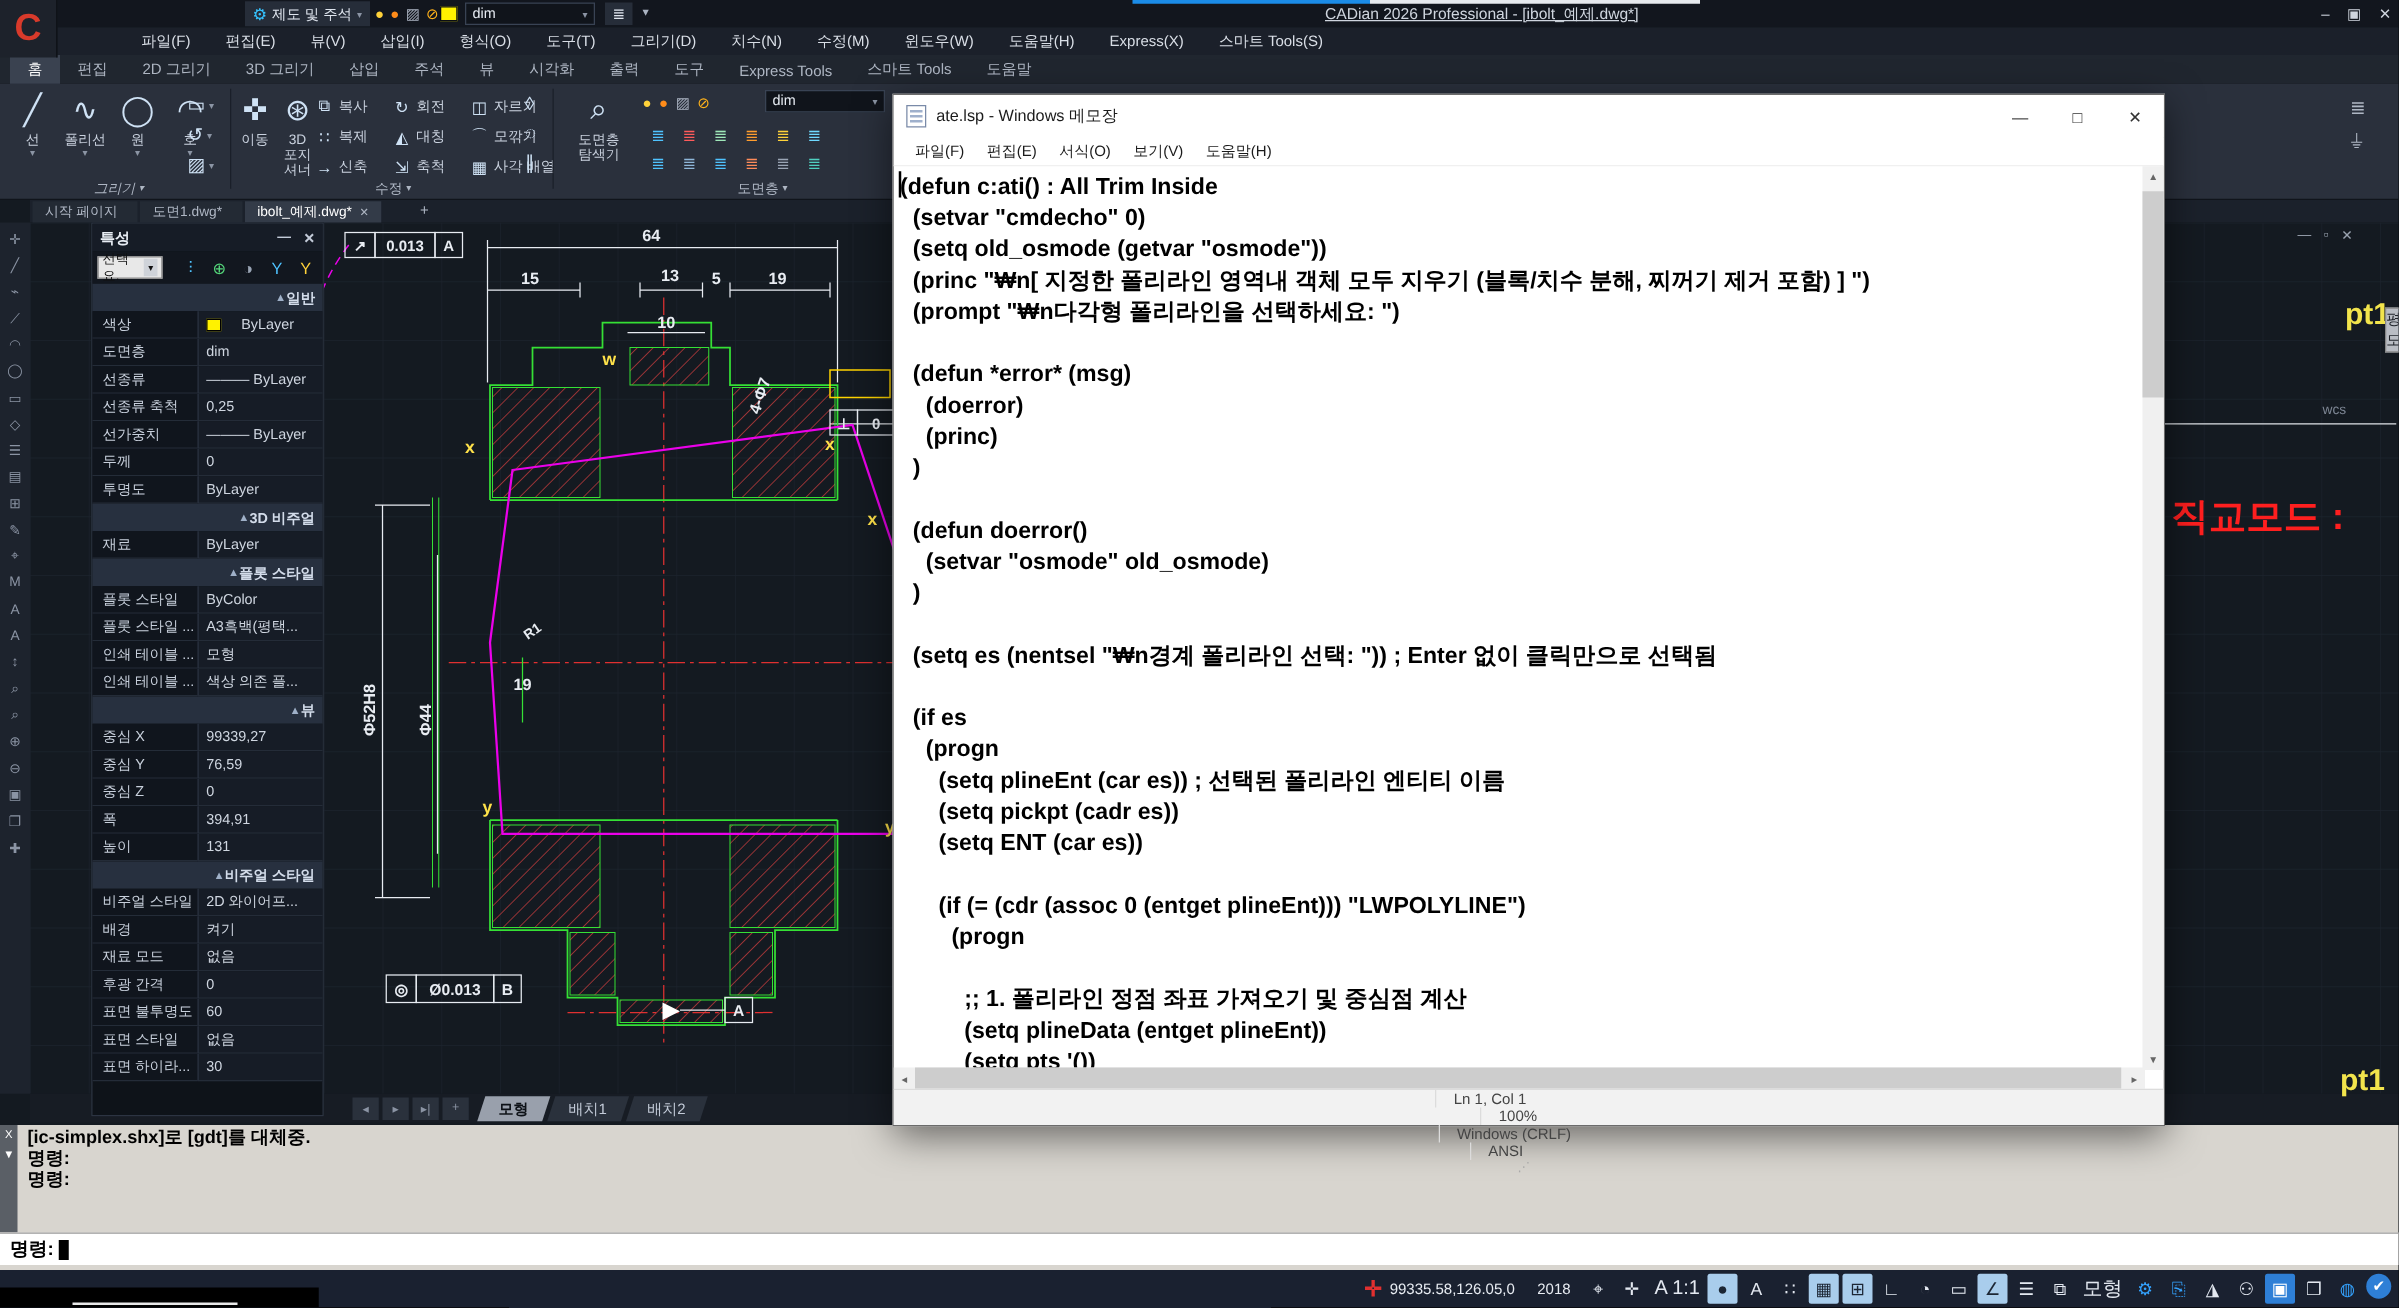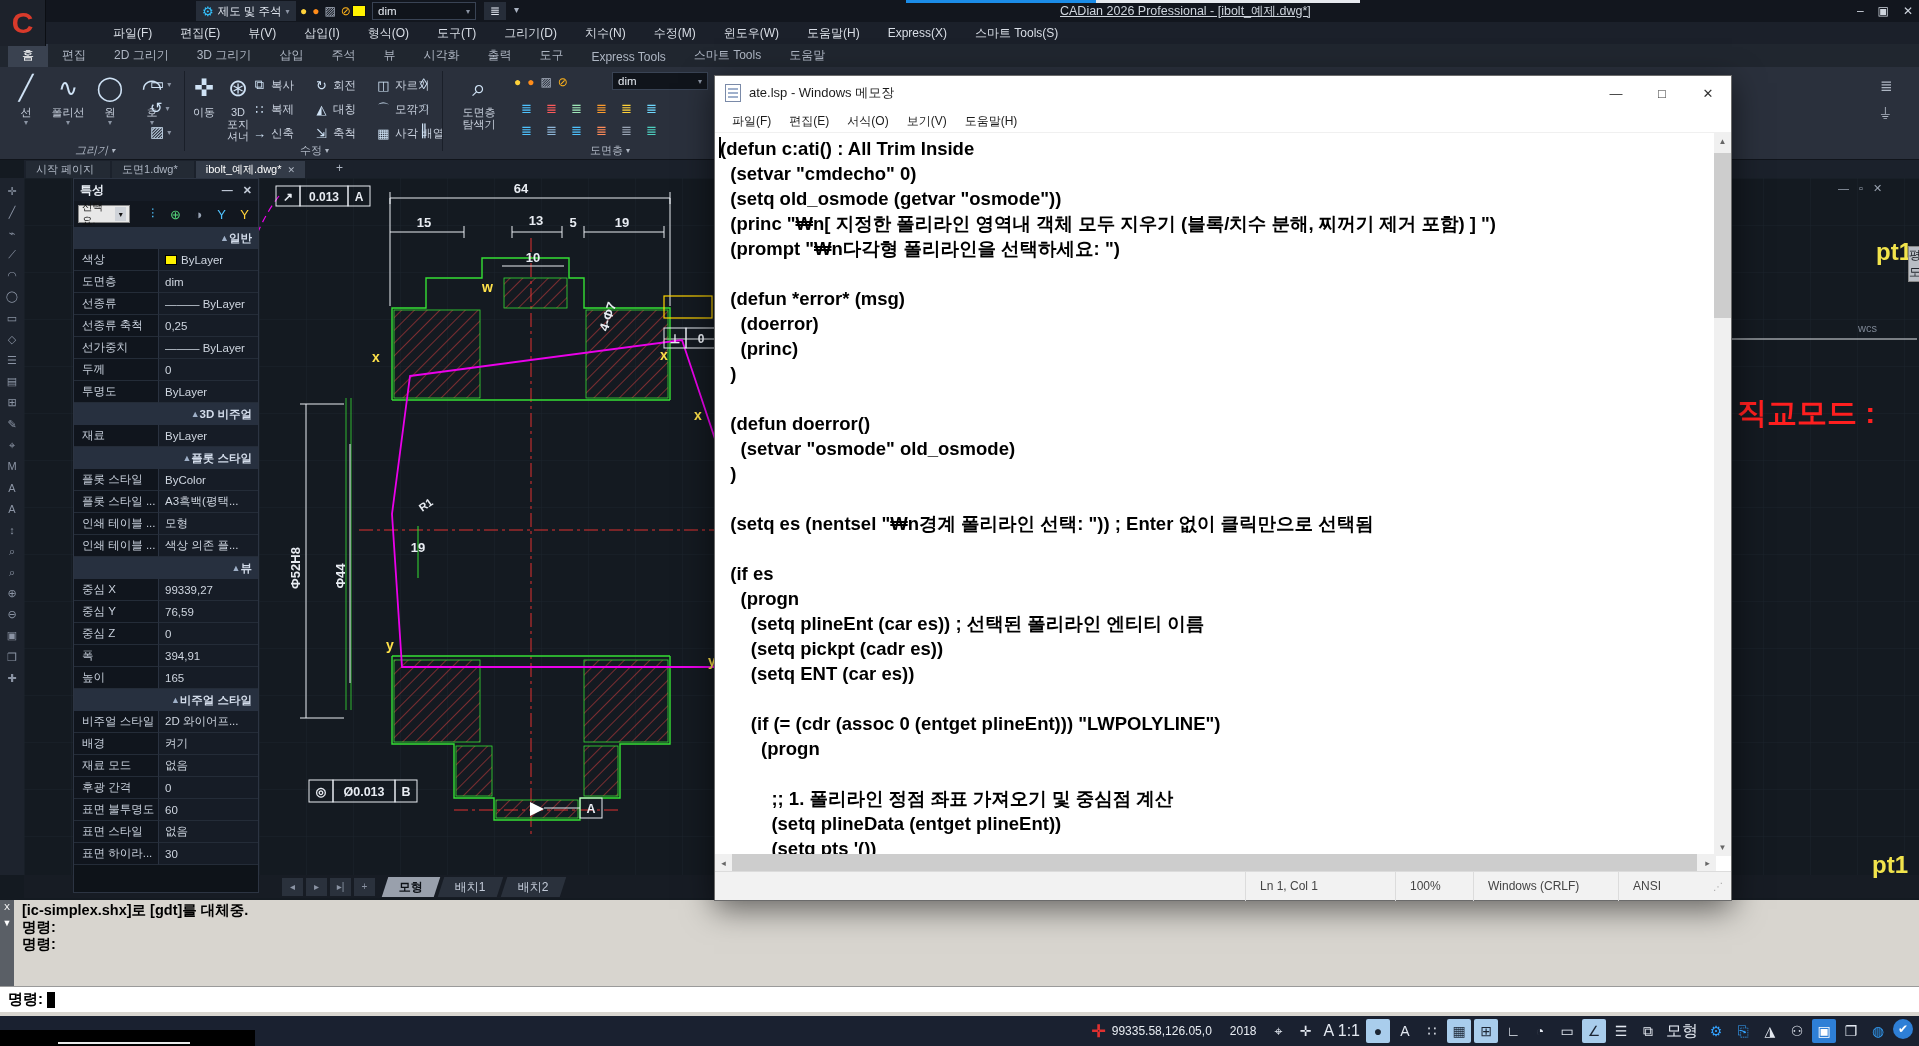--- a/index.html
+++ b/index.html
@@ -87,21 +87,21 @@
   .phead .sp { flex:1; }
   .phead .pbtn { color:#c3cbd8; font-size:11px; margin-left:10px; }
   .ptools { height:26px; display:flex; align-items:center; gap:5px; padding:0 4px; background:#12171f; }
   .pcombo { width:76px; height:18px; background:#e8e8e8; color:#111; font-size:10.5px; display:flex; align-items:center; justify-content:space-between; padding:0 3px; border:1px solid #888; }
   .pcombo .car { background:#cfd3d9; width:12px; height:14px; display:flex; align-items:center; justify-content:center; font-size:8px; }
   .ptico { width:19px; height:18px; display:flex; align-items:center; justify-content:center; font-size:13px; }
   .prow { height:22px; display:flex; align-items:stretch; font-size:11.5px; }
   .prow.h { background:#27303f; color:#d3dcea; font-weight:bold; align-items:center; padding:0 6px; }
   .prow.h .harrow { margin-left:auto; font-size:9px; color:#9fb0c8; }
   .prow.r .lab { width:84px; background:#10151d; color:#c8d0dc; display:flex; align-items:center; padding-left:8px; border-bottom:1px solid #242c38; white-space:nowrap; overflow:hidden; }
-  .prow.r .val { flex:1; background:#161c26; color:#cfd6e0; display:flex; align-items:center; gap:4px; padding-left:6px; border-bottom:1px solid #242c38; border-left:1px solid #2a3240; white-space:nowrap; overflow:hidden; }
+  .prow.r .val { flex:1; background:#161c26; color:#cfd6e0; display:flex; align-items:center; gap:16px; padding-left:6px; border-bottom:1px solid #242c38; border-left:1px solid #2a3240; white-space:nowrap; overflow:hidden; }
   .sw { display:none; width:12px; height:10px; border:1px solid #000; }
   .sw[style] { display:inline-block; }
 
   
   .layoutbar { left:24px; top:875px; width:1895px; height:23px; background:#171c24; display:flex; align-items:center; z-index:4; }
   .lnav { display:flex; gap:3px; margin-left:258px; }
   .lnavb { width:21px; height:18px; background:#2a313c; color:#8b94a4; display:flex; align-items:center; justify-content:center; font-size:10px; }
   .ltabs { display:flex; margin-left:10px; }
   .ltab { height:20px; padding:0 14px; margin-right:4px; display:flex; align-items:center; font-size:12px; color:#c3cbd8; background:#2a313c; transform:skewX(-18deg); }
   .ltab > span { transform:skewX(18deg); }
@@ -118,21 +118,21 @@
   .nmenu { height:23px; display:flex; align-items:center; padding-left:8px; gap:0; background:#fff; border-bottom:1px solid #f0f0f0; }
   .nmi { font-size:12px; color:#1b1b1b; padding:0 9px; }
   .ncode { position:absolute; left:0; top:57px; width:1000px; height:723px; overflow:hidden; padding:3px 0 0 5px; font-family:"Liberation Sans", sans-serif; font-weight:bold; font-size:18.5px; line-height:25px; color:#000; white-space:pre; }
   .ncaret { position:absolute; left:4px; top:61px; width:2px; height:21px; background:#000; }
   .nvscroll { position:absolute; right:0; top:57px; width:17px; height:723px; background:#f0f0f0; }
   .nvthumb { position:absolute; left:0; top:20px; width:17px; height:165px; background:#cdcdcd; }
   .nsarr { position:absolute; left:0; width:17px; height:17px; display:flex; align-items:center; justify-content:center; font-size:8px; color:#666; }
   .nhscroll { position:absolute; left:0; bottom:29px; width:1001px; height:17px; background:#f0f0f0; display:flex; align-items:center; }
   .nharr { width:17px; height:17px; display:flex; align-items:center; justify-content:center; font-size:9px; color:#666; }
   .nhthumb { flex:1; height:17px; background:#cdcdcd; margin-right:2px; }
-  .nstatus { position:absolute; left:0; bottom:0; width:1016px; height:29px; background:#f2f2f2; border-top:1px solid #dcdcdc; display:flex; align-items:center; font-size:12px; color:#444; }
+  .nstatus { position:absolute; left:0; bottom:0; width:1016px; height:29px; background:#f2f2f2; border-top:1px solid #dcdcdc; display:flex; align-items:center; font-size:12px; color:#444;flex-direction:column; }
   .nscell { height:29px; display:flex; align-items:center; padding:0 14px; border-left:1px solid #dcdcdc; }
   .nspacer { flex:1; }
   .ngrip { width:18px; color:#aaa; font-size:10px; }
 
   
   .cmdpanel { left:0; top:900px; width:1919px; height:116px; background:#d8d5cf; z-index:6; }
   .cmdstrip { position:absolute; left:0; top:0; width:14px; height:86px; background:#5a5f66; display:flex; flex-direction:column; align-items:center; padding-top:2px; gap:6px; }
   .cmdstrip span { color:#fff; font-size:9px; }
   .cmdhist { position:absolute; left:14px; top:0; width:1905px; height:86px; padding:2px 8px; overflow:hidden; }
   .cmdline { font-size:14.5px; font-weight:bold; color:#000; line-height:16.8px; white-space:nowrap; }
@@ -699,21 +699,21 @@
           <span class="harrow"></span>
           <span class="lab">폭</span>
           <span class="val">
             <span>394,91</span>
           </span>
         </div>
         <div class="prow r">
           <span class="harrow"></span>
           <span class="lab">높이</span>
           <span class="val">
-            <span>165</span>
+            <span>131</span>
           </span>
         </div>
         <div class="prow h">
           <span class="harrow">▲</span>
           <span class="lab">비주얼 스타일</span>
           <span class="val"><span></span></span>
         </div>
         <div class="prow r">
           <span class="harrow"></span>
           <span class="lab">비주얼 스타일</span>

